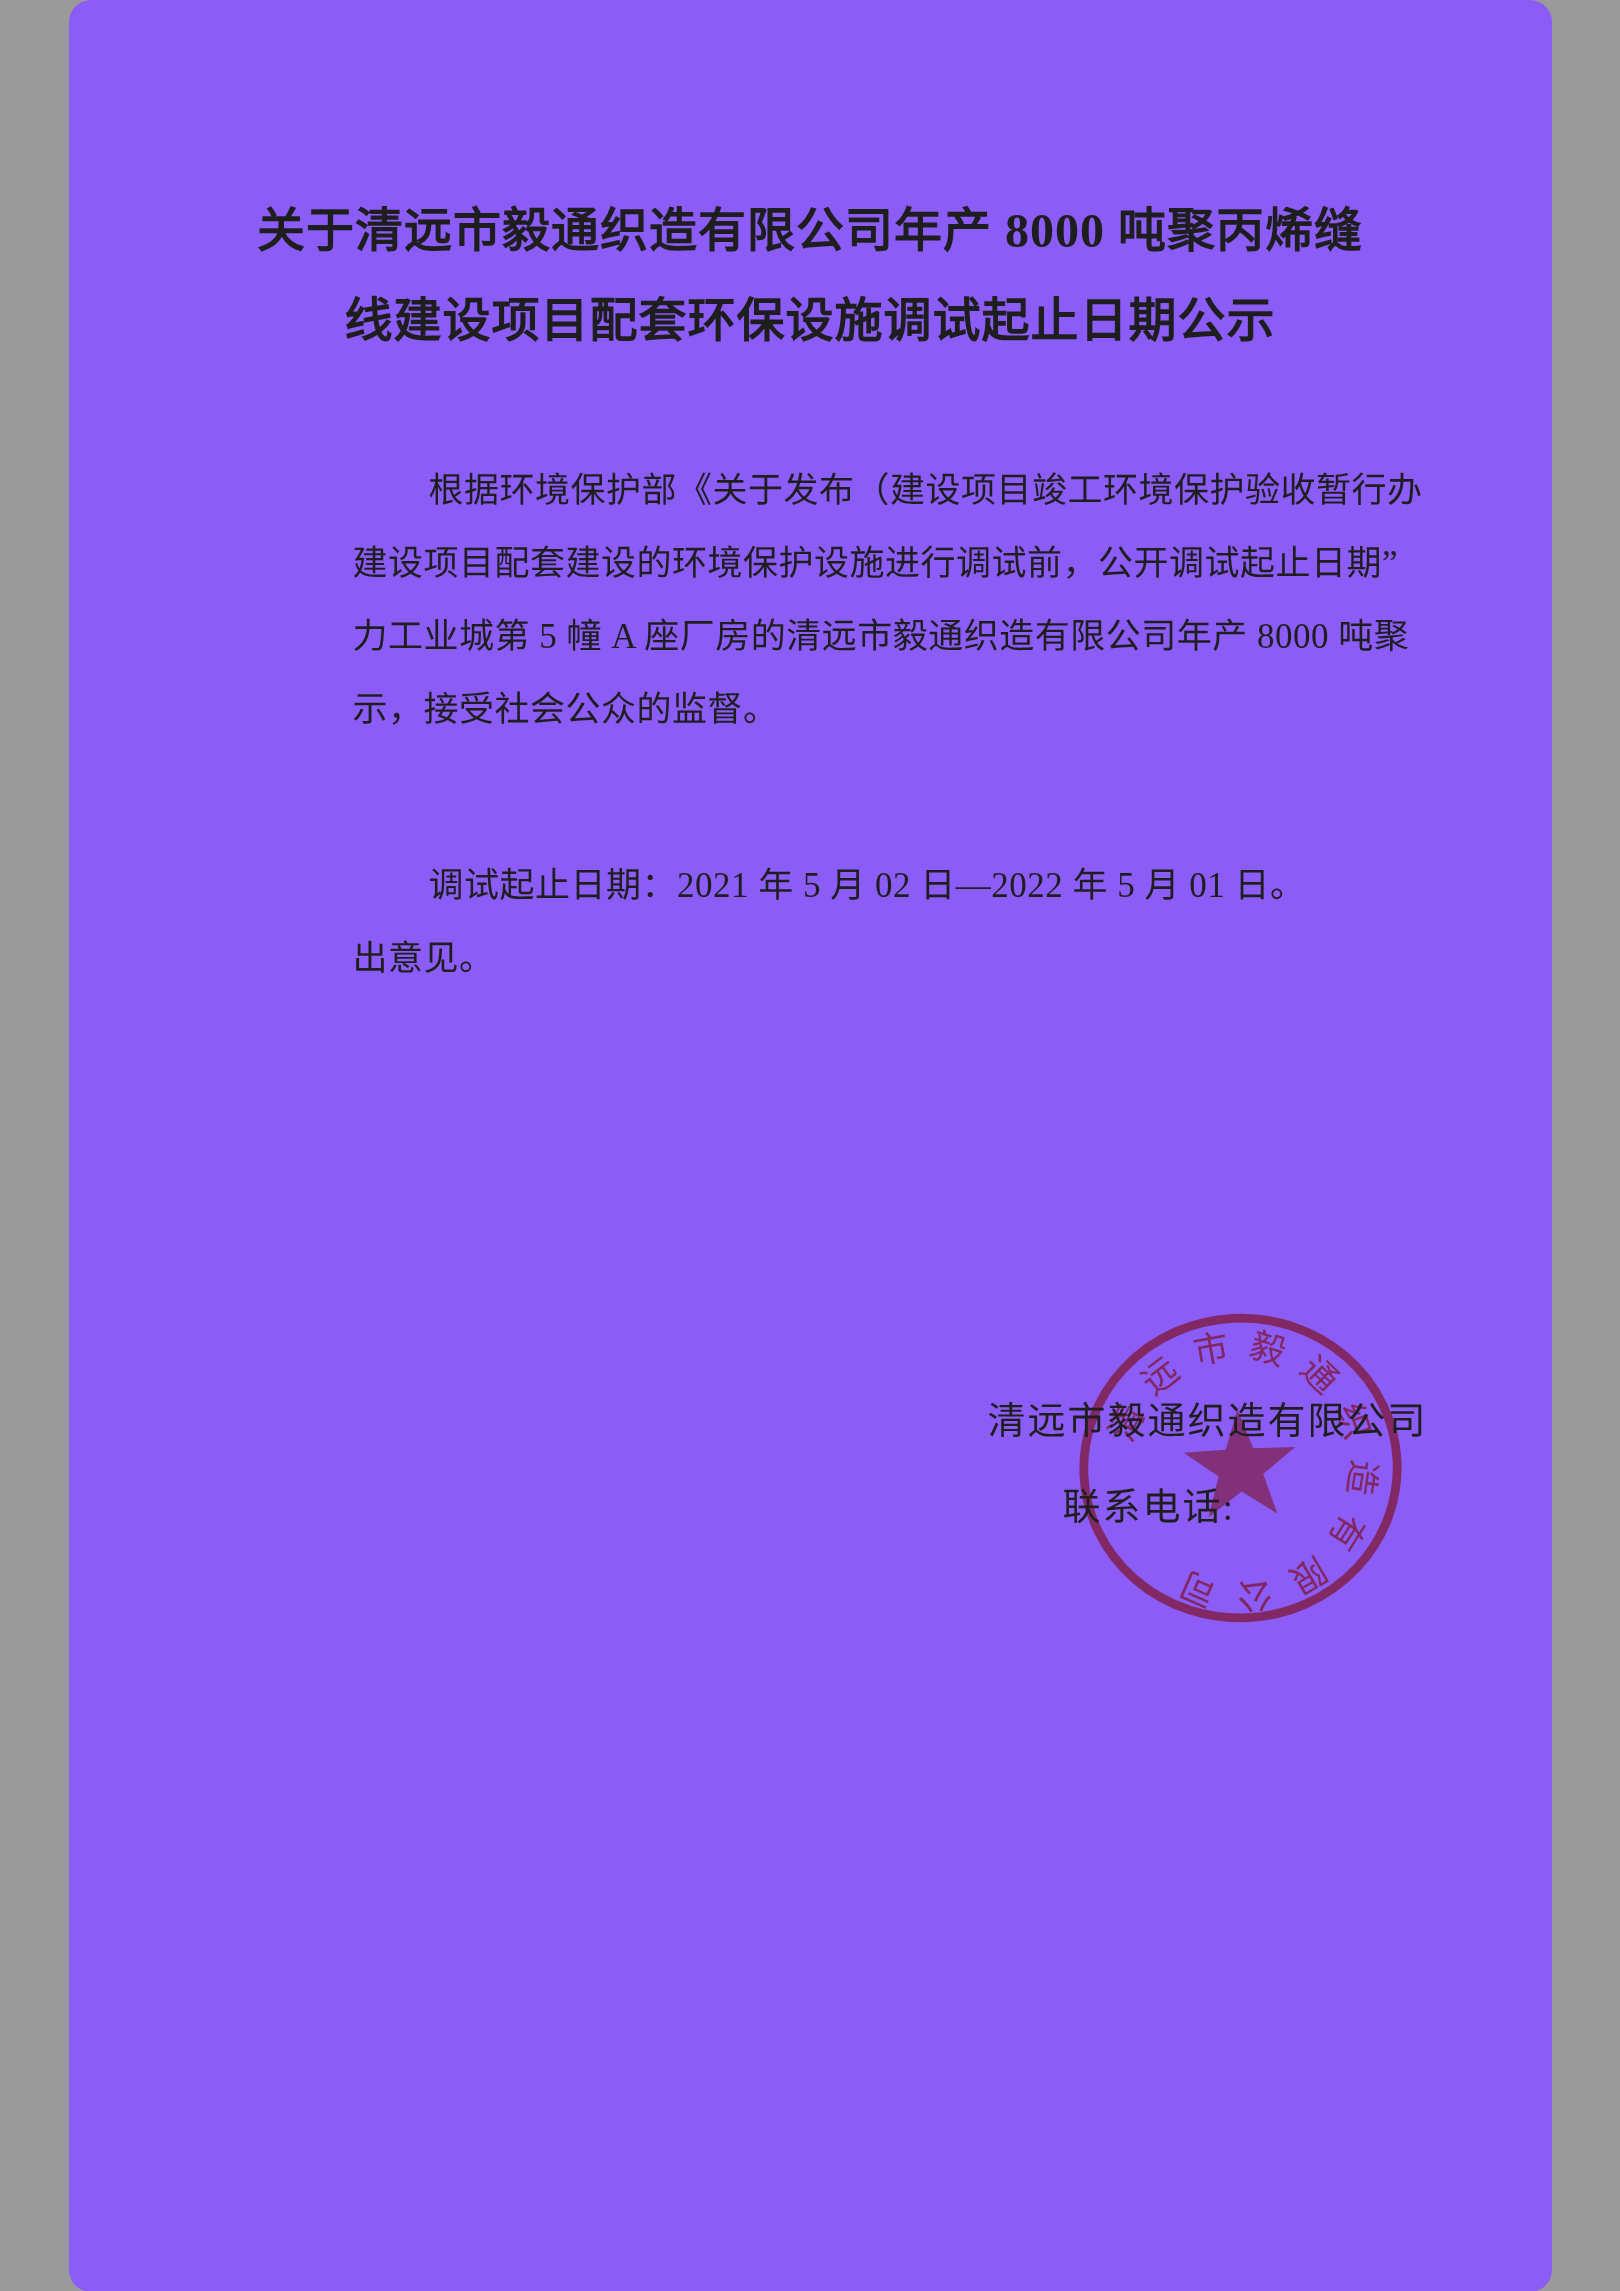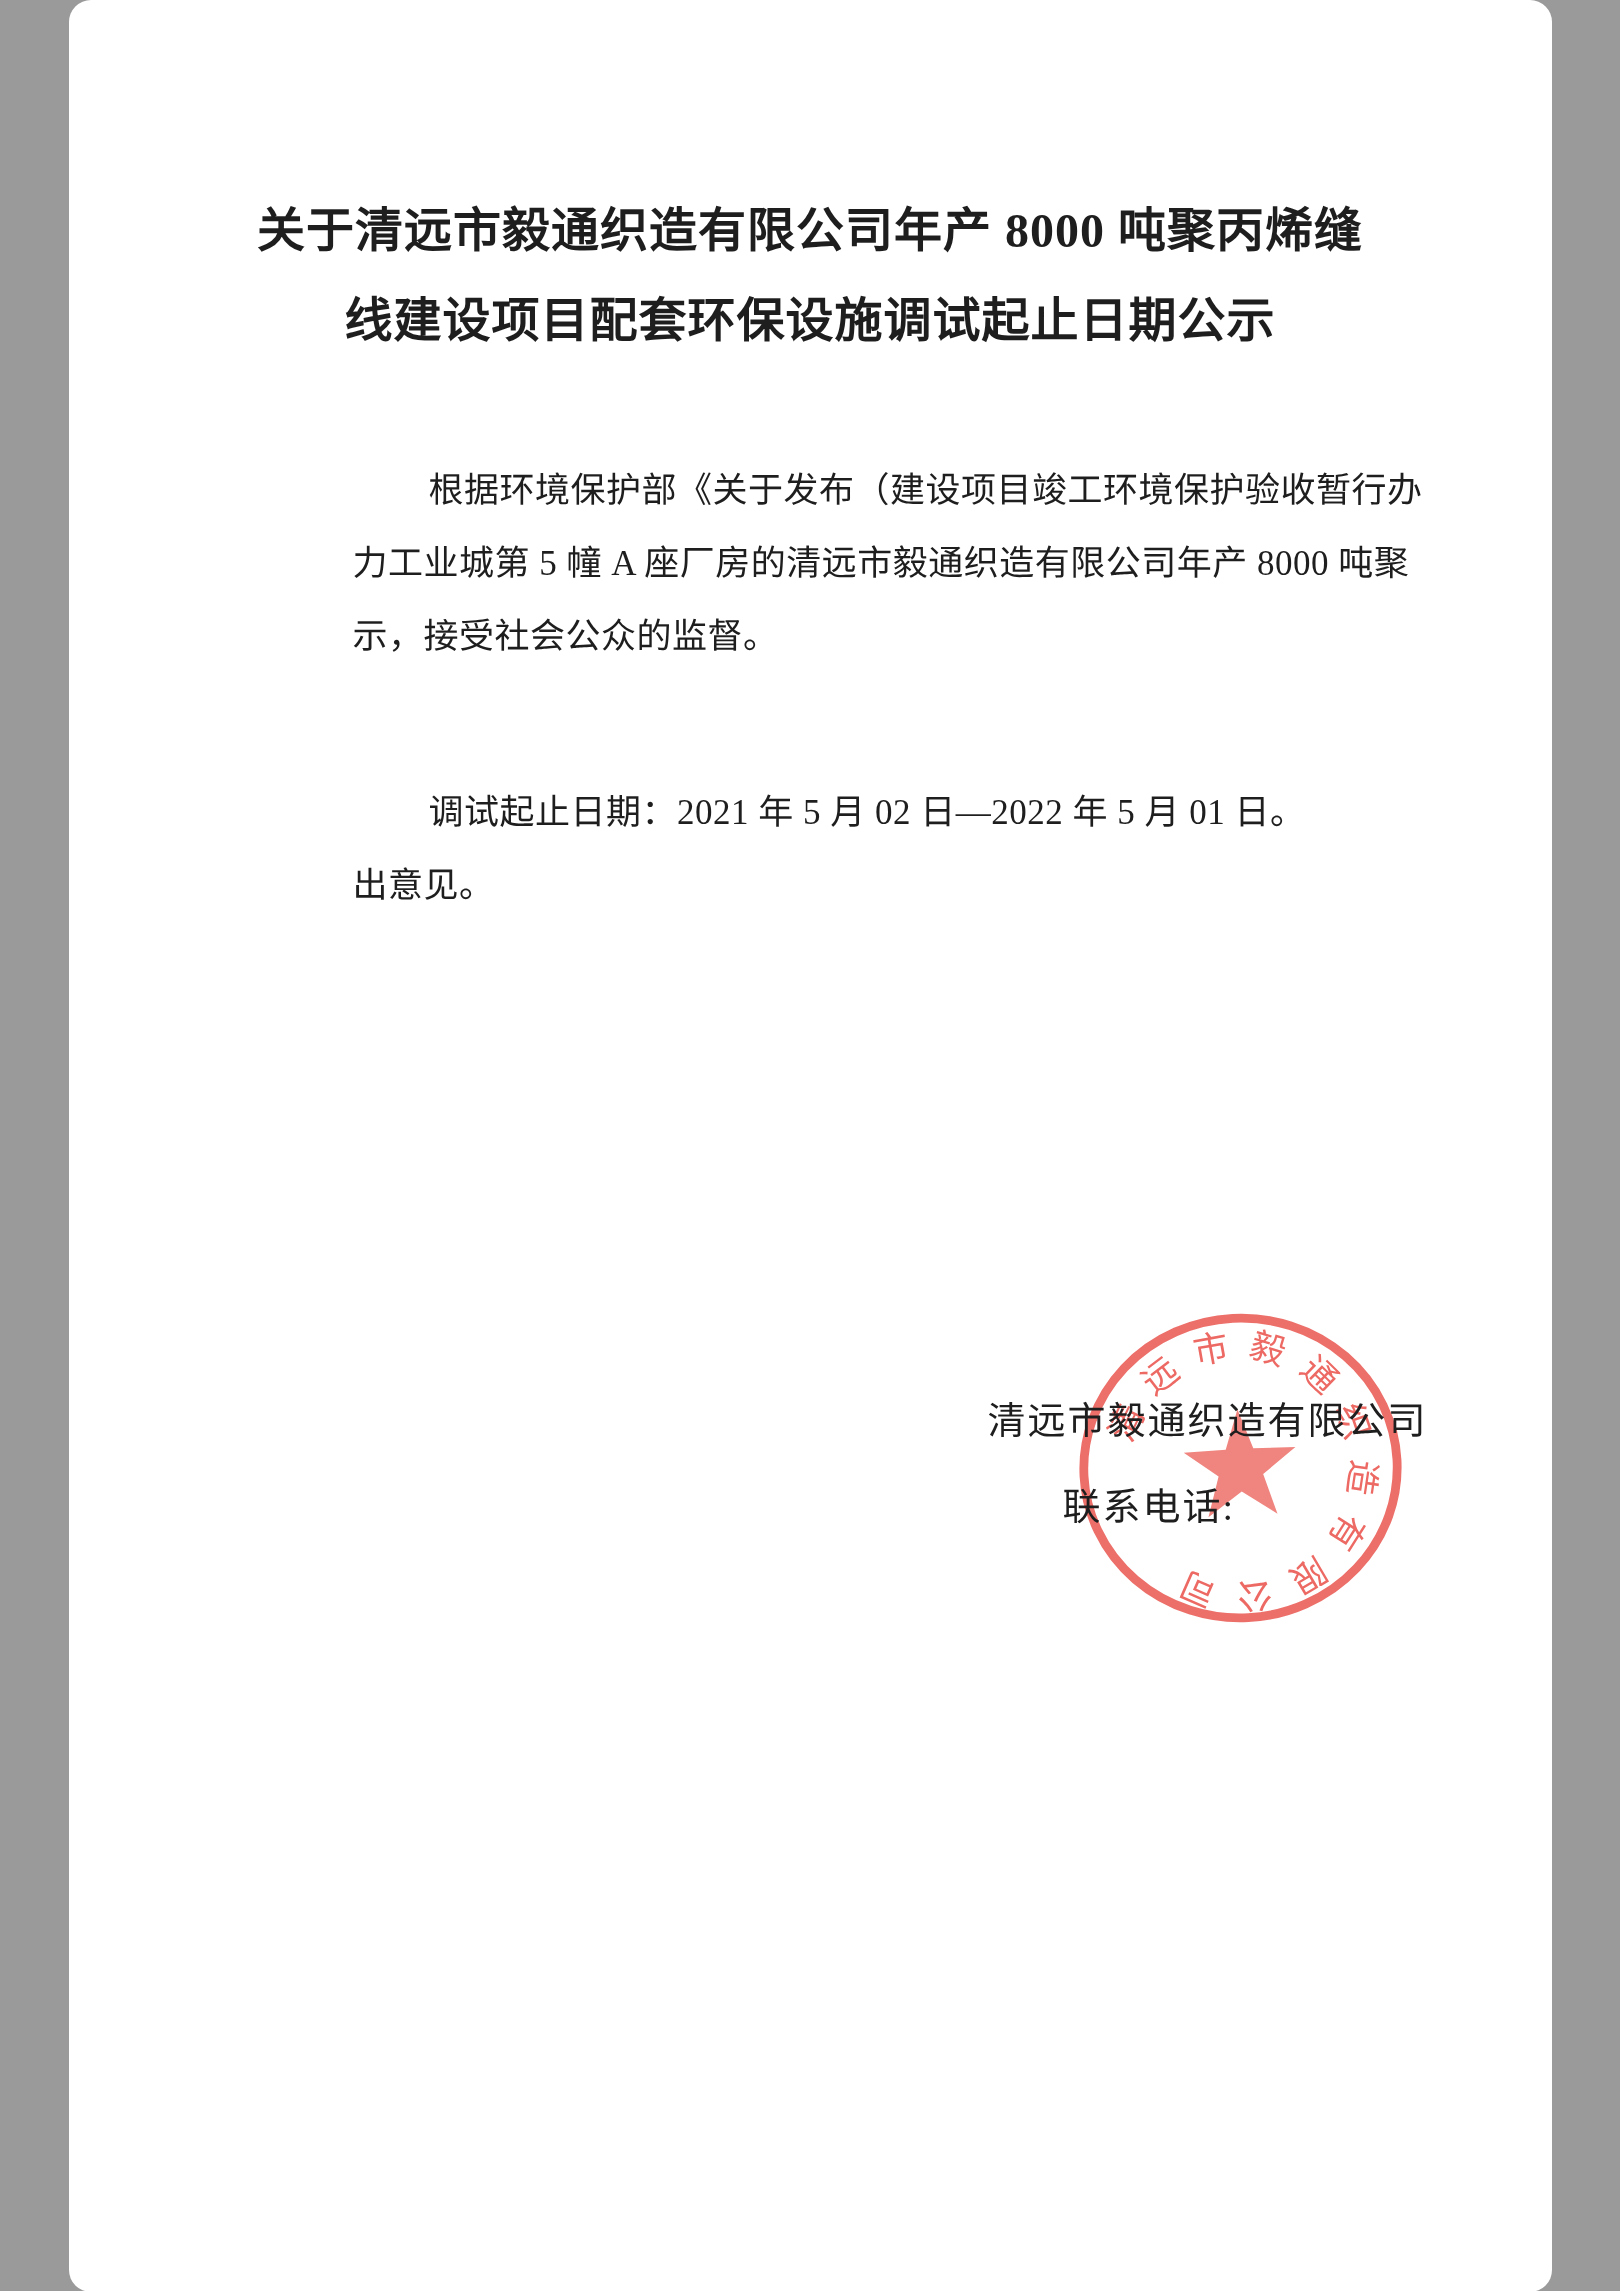--- a/index.html
+++ b/index.html
@@ -5,21 +5,21 @@
   html, body {
     margin: 0;
     padding: 0;
     background: #9a9a9a;
   }
   .page {
     position: relative;
     width: 1483px;
     height: 2292px;
     margin: 0 auto;
-    background: #ffffff;
+    background: #8b5cf6;
     overflow: hidden;
     font-family: "Liberation Serif", "DejaVu Serif", serif;
     color: #1e1e1e;
     border-radius: 22px;
   }
   .doc-title {
     position: absolute;
     top: 186px;
     left: 0;
     right: 0;
@@ -88,20 +88,21 @@
 
 <div class="page">
 
   <div class="doc-title">
     <div>关于清远市毅通织造有限公司年产 8000 吨聚丙烯缝</div>
     <div>线建设项目配套环保设施调试起止日期公示</div>
   </div>
 
   <div class="doc-body">
     <div class="body-line indent">根据环境保护部《关于发布（建设项目竣工环境保护验收暂行办</div>
+    <div class="body-line">建设项目配套建设的环境保护设施进行调试前，公开调试起止日期”</div>
     <div class="body-line">力工业城第 5 幢 A 座厂房的清远市毅通织造有限公司年产 8000 吨聚</div>
     <div class="body-line">示，接受社会公众的监督。</div>
     <div class="body-line indent para-gap">调试起止日期：2021 年 5 月 02 日—2022 年 5 月 01 日。</div>
     <div class="body-line">出意见。</div>
   </div>
 
   <div class="sig-company">清远市毅通织造有限公司</div>
   <div class="sig-contact">联系电话:</div>
 
   <svg class="stamp" viewBox="0 0 340 326" xmlns="http://www.w3.org/2000/svg">

